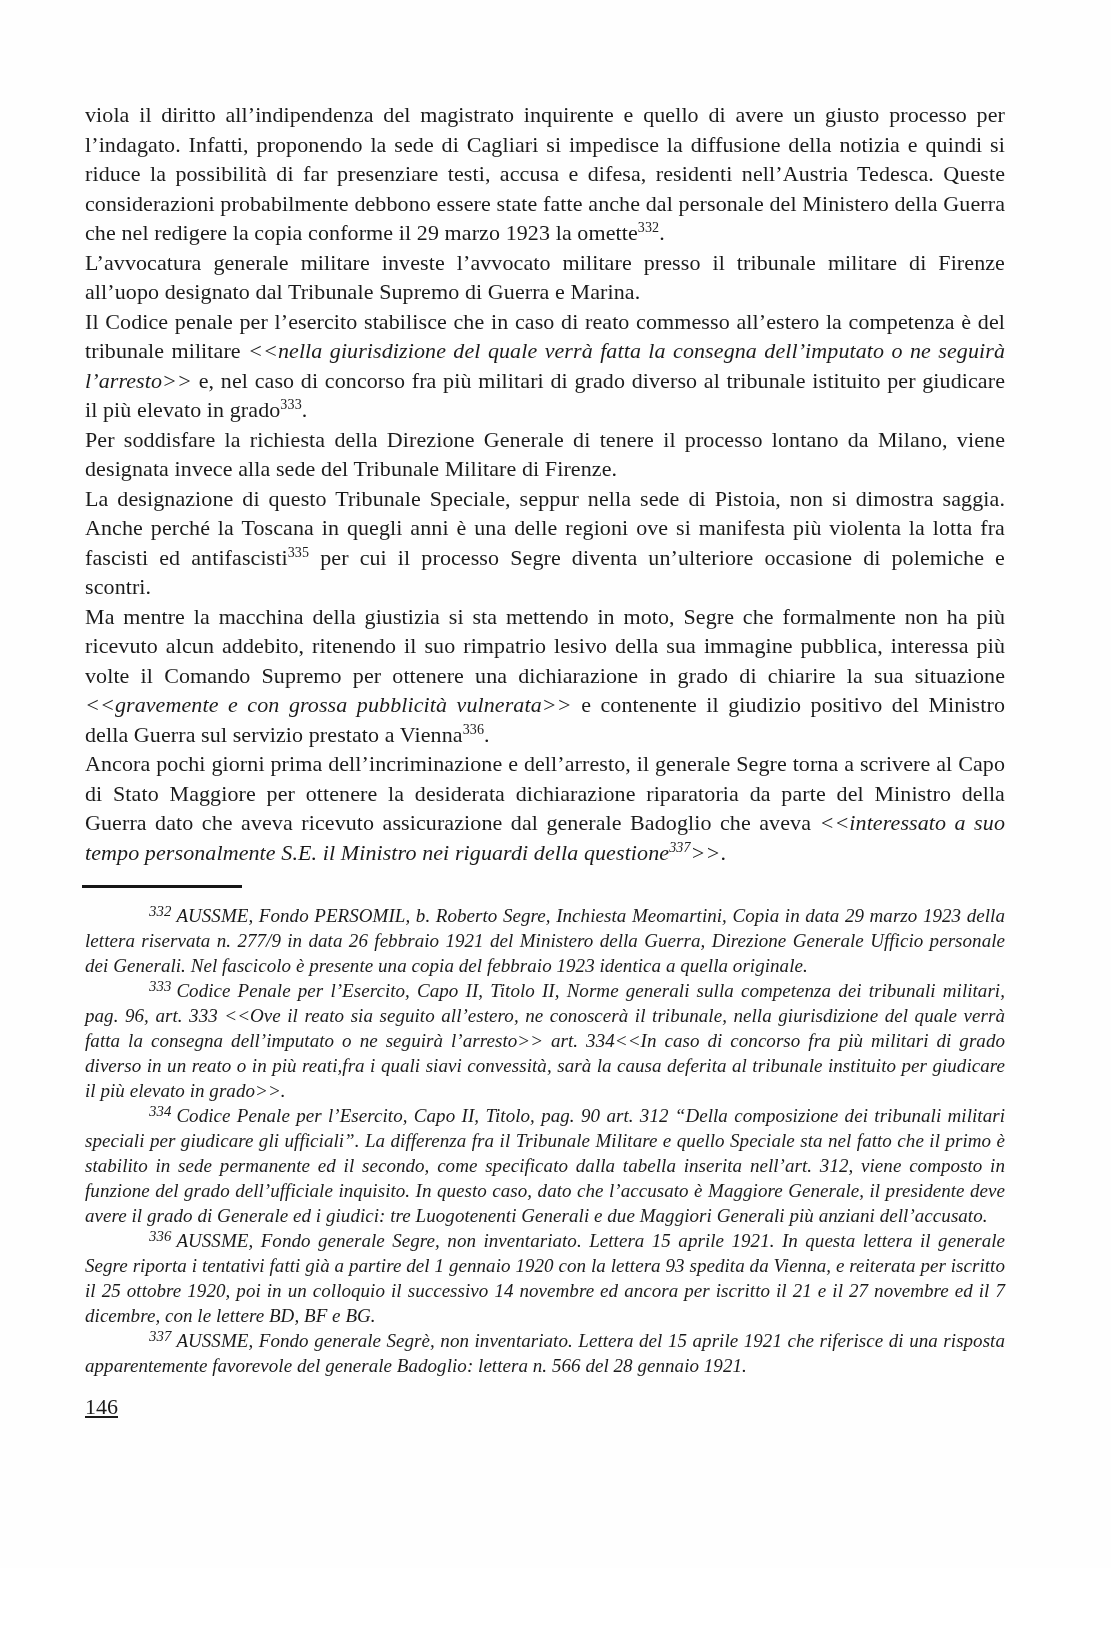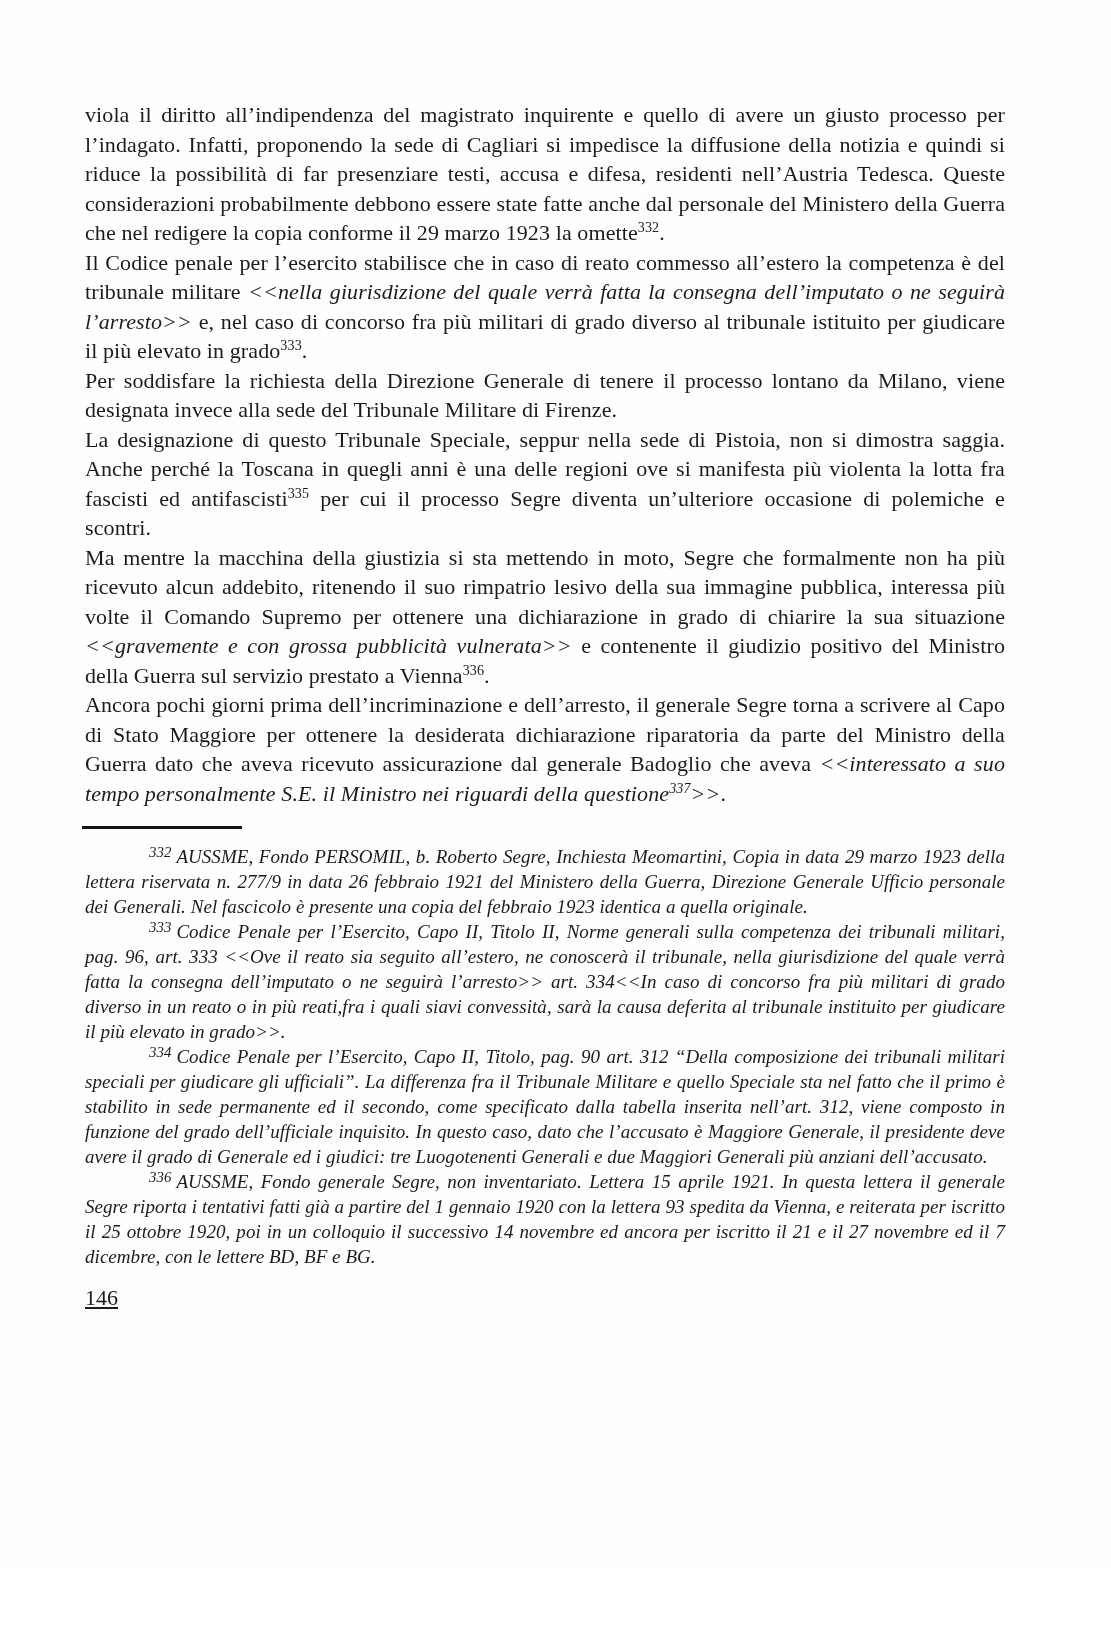--- a/index.html
+++ b/index.html
@@ -63,27 +63,29 @@
     line-height: 26px;
     text-decoration: underline;
   }
 </style>
 </head>
 <body>
 
 <div class="page">
   <main class="body-text">
       <p><span>viola il diritto all’indipendenza del magistrato inquirente e quello di avere un giusto processo per l’indagato. Infatti, proponendo la sede di Cagliari si impedisce la diffusione della notizia e quindi si riduce la possibilità di far presenziare testi, accusa e difesa, residenti nell’Austria Tedesca. Queste considerazioni probabilmente debbono essere state fatte anche dal personale del Ministero della Guerra che nel redigere la copia conforme il 29 marzo 1923 la omette</span><sup class="fnref">332</sup><span>.</span></p>
+      <p><span>L’avvocatura generale militare investe l’avvocato militare presso il tribunale militare di Firenze all’uopo designato dal Tribunale Supremo di Guerra e Marina.</span></p>
       <p><span>Il Codice penale per l’esercito stabilisce che in caso di reato commesso all’estero la competenza è del tribunale militare </span><span class="it">&lt;&lt;nella giurisdizione del quale verrà fatta la consegna dell’imputato o ne seguirà l’arresto&gt;&gt;</span><span> e, nel caso di concorso fra più militari di grado diverso al tribunale istituito per giudicare il più elevato in grado</span><sup class="fnref">333</sup><span>.</span></p>
       <p><span>Per soddisfare la richiesta della Direzione Generale di tenere il processo lontano da Milano, viene designata invece alla sede del Tribunale Militare di Firenze.</span></p>
       <p><span>La designazione di questo Tribunale Speciale, seppur nella sede di Pistoia, non si dimostra saggia. Anche perché la Toscana in quegli anni è una delle regioni ove si manifesta più violenta la lotta fra fascisti ed antifascisti</span><sup class="fnref">335</sup><span> per cui il processo Segre diventa un’ulteriore occasione di polemiche e scontri.</span></p>
       <p><span>Ma mentre la macchina della giustizia si sta mettendo in moto, Segre che formalmente non ha più ricevuto alcun addebito, ritenendo il suo rimpatrio lesivo della sua immagine pubblica, interessa più volte il Comando Supremo per ottenere una dichiarazione in grado di chiarire la sua situazione </span><span class="it">&lt;&lt;gravemente e con grossa pubblicità vulnerata&gt;&gt;</span><span> e contenente il giudizio positivo del Ministro della Guerra sul servizio prestato a Vienna</span><sup class="fnref">336</sup><span>.</span></p>
       <p><span>Ancora pochi giorni prima dell’incriminazione e dell’arresto, il generale Segre torna a scrivere al Capo di Stato Maggiore  per ottenere la desiderata dichiarazione riparatoria da parte del Ministro della Guerra dato che aveva ricevuto assicurazione dal generale Badoglio che aveva </span><span class="it">&lt;&lt;interessato a suo tempo personalmente S.E. il Ministro nei riguardi della questione</span><sup class="fnref it">337</sup><span class="it">&gt;&gt;</span><span>.</span></p>
     </main>
   <div class="footnote-rule"></div>
   <section class="footnotes">
       <p><sup class="fnnum">332</sup><span>AUSSME, Fondo PERSOMIL, b. Roberto Segre, Inchiesta Meomartini, Copia in data 29 marzo 1923 della lettera riservata n. 277/9 in data 26 febbraio 1921 del Ministero della Guerra, Direzione Generale Ufficio personale dei Generali. Nel fascicolo è presente una copia del febbraio 1923 identica a quella originale.</span></p>
       <p><sup class="fnnum">333</sup><span>Codice Penale per l’Esercito, Capo II, Titolo II, Norme generali sulla competenza dei tribunali militari, pag. 96, art. 333 &lt;&lt;Ove il reato sia seguito all’estero, ne conoscerà il tribunale, nella giurisdizione del quale verrà fatta la consegna dell’imputato o ne seguirà l’arresto&gt;&gt; art. 334&lt;&lt;In caso di concorso fra più militari di grado diverso in un reato o in più reati,fra i quali siavi convessità, sarà la causa deferita al tribunale instituito per giudicare il più elevato in grado&gt;&gt;.</span></p>
       <p><sup class="fnnum">334</sup><span>Codice Penale per l’Esercito, Capo II, Titolo, pag. 90 art. 312 “Della composizione dei tribunali militari speciali per giudicare gli ufficiali”. La differenza fra il Tribunale Militare e quello Speciale sta nel fatto che il primo è stabilito in sede permanente ed il secondo, come specificato dalla tabella inserita nell’art. 312, viene composto in funzione del grado dell’ufficiale inquisito. In questo caso, dato che l’accusato è Maggiore Generale, il presidente deve avere il grado di Generale ed i giudici: tre Luogotenenti Generali e due Maggiori Generali più anziani dell’accusato.</span></p>
       <p><sup class="fnnum">336</sup><span>AUSSME, Fondo generale Segre, non inventariato. Lettera 15 aprile 1921. In questa lettera il generale Segre riporta i tentativi fatti già a partire del 1 gennaio 1920 con la lettera 93 spedita da Vienna, e reiterata per iscritto il 25 ottobre 1920, poi in un colloquio  il successivo 14 novembre ed ancora per iscritto il 21 e il 27 novembre ed il 7 dicembre, con le lettere BD, BF e BG.</span></p>
+      <p><sup class="fnnum">337</sup><span>AUSSME, Fondo generale Segrè, non inventariato. Lettera del 15 aprile 1921 che riferisce di una risposta apparentemente favorevole del generale Badoglio: lettera n. 566 del 28 gennaio 1921.</span></p>
     </section>
   <div class="page-number">146</div>
 </div>
 
 </body></html>

